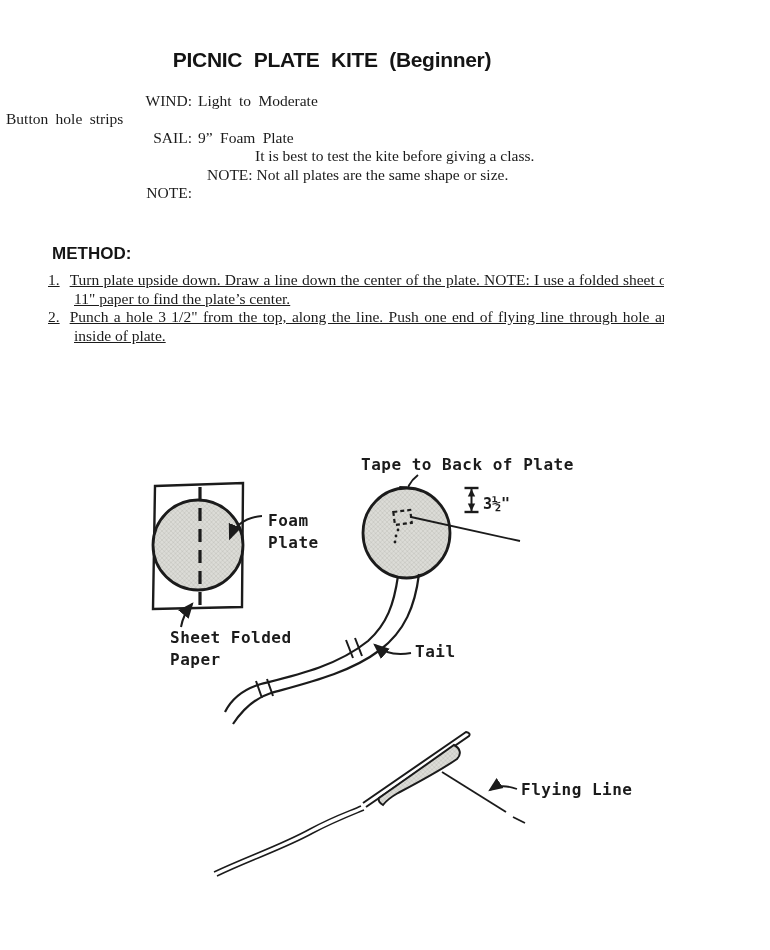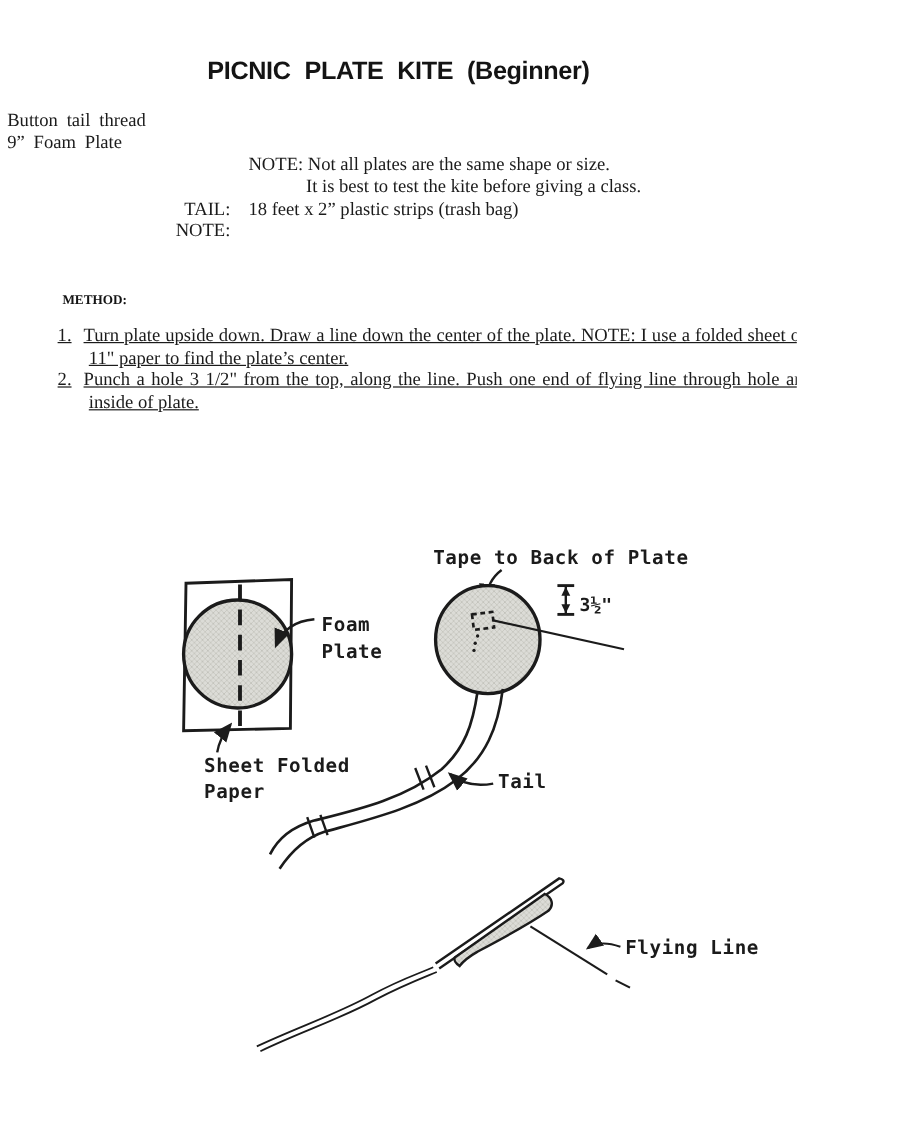--- a/index.html
+++ b/index.html
@@ -28,22 +28,22 @@
     display:inline-block;width:192px;text-align:right;
     flex:0 0 192px;
   }
   .spec-value{margin-left:6px;}
   .spec-value.wide{word-spacing:3.5px;}
   .spec-value.indent-note{margin-left:15px;}
   .spec-value.indent-note2{margin-left:63px;}
   .spec-value.indent-tail{margin-left:15px;}
   .method-heading{
     position:absolute;top:244px;left:52px;
-    font-family:Liberation Serif, serif;
-    font-weight:bold;font-size:11px;color:#141414;
+    font-family:Liberation Sans, sans-serif;
+    font-weight:bold;font-size:17px;color:#141414;
   }
   .method-list{
     position:absolute;top:271px;left:48px;width:678px;
     font-size:15.5px;line-height:18.5px;text-decoration:underline;
   }
   .method-item{
     margin:0;padding-left:26px;text-indent:-26px;
     text-align:justify;
   }
   .method-num{padding-right:10px;}
@@ -59,36 +59,37 @@
 </style>
 </head>
 <body>
 
 <div class="page">
 
   <h1 class="title">PICNIC PLATE KITE (Beginner)</h1>
 
   <div class="specs">
     <div class="spec-row">
-      <span class="spec-value wide">Button tail thread</span>
+      <span class="spec-label">WIND:</span>
+      <span class="spec-value wide">Light to Moderate</span>
     </div>
     <div class="spec-row">
-      <span class="spec-value wide">9” Foam Plate</span>
+      <span class="spec-value wide">Button hole strips</span>
     </div>
     <div class="spec-row">
-      <span class="spec-label"></span>
-      <span class="spec-value indent-note">NOTE: Not all plates are the same shape or size.</span>
+      <span class="spec-label">SAIL:</span>
+      <span class="spec-value wide">9” Foam Plate</span>
     </div>
     <div class="spec-row">
       <span class="spec-label"></span>
       <span class="spec-value indent-note2">It is best to test the kite before giving a class.</span>
     </div>
     <div class="spec-row">
-      <span class="spec-label">TAIL:</span>
-      <span class="spec-value indent-tail">18 feet x 2” plastic strips (trash bag)</span>
+      <span class="spec-label"></span>
+      <span class="spec-value indent-note">NOTE: Not all plates are the same shape or size.</span>
     </div>
     <div class="spec-row">
       <span class="spec-label">NOTE:</span>
       <span class="spec-value"></span>
     </div>
   </div>
 
   <div class="method-heading">METHOD:</div>
 
   <div class="method-list">

